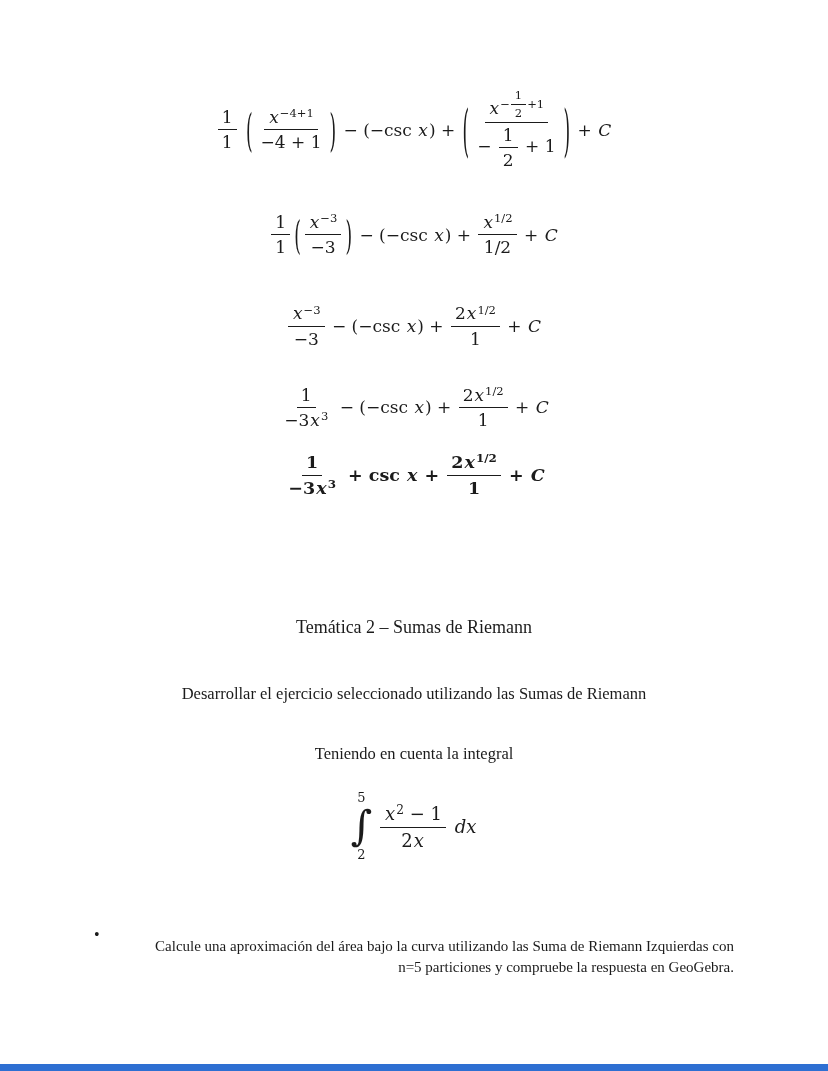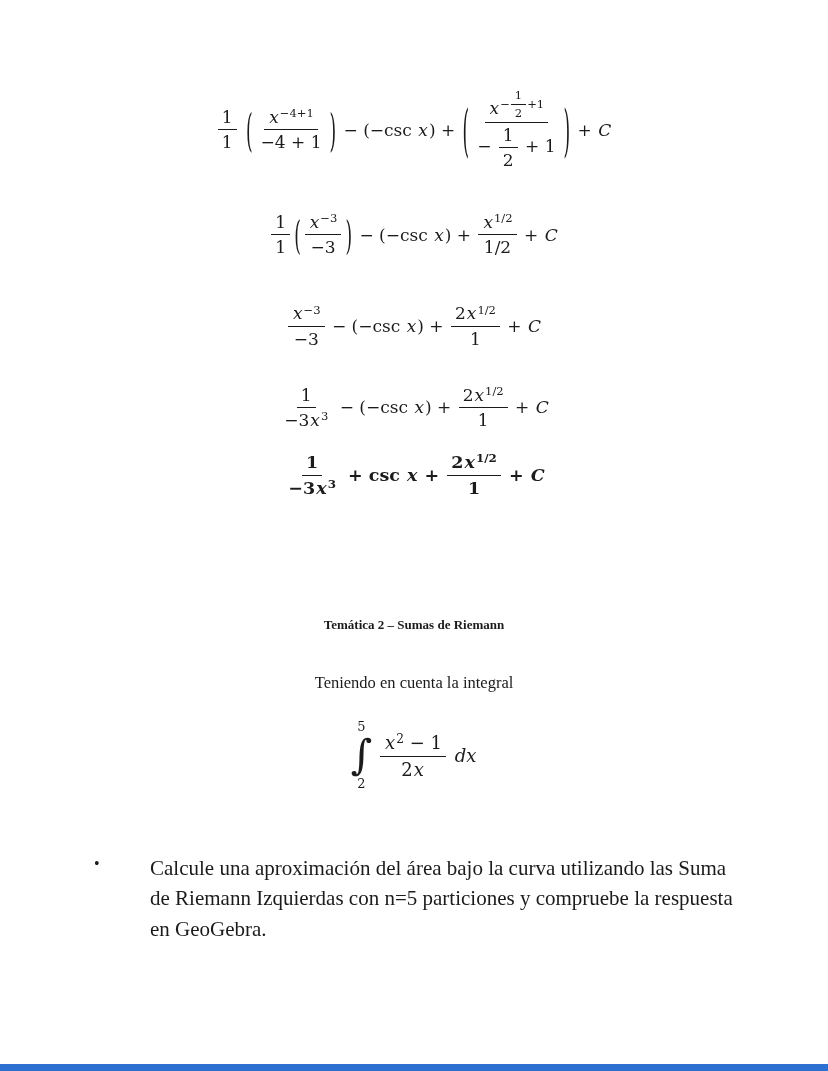--- a/index.html
+++ b/index.html
@@ -44,55 +44,56 @@
 
   
   .eq1 { margin-top:0; }
   .eq2 { margin-top:40px; }
   .eq3 { margin-top:44px; }
   .eq4 { margin-top:34px; }
   .eq5 { margin-top:20px; font-size:17.5px; }
 
   .heading {
     margin-top:118px;
-    font-size:13px; font-weight:bold; text-align:center;
+    font-size:18px; font-weight:normal; text-align:center;
   }
   .para { font-size:16.5px; text-align:center; }
   .para1 { margin-top:46px; }
   .para2 { margin-top:40px;text-align:center; }
   .integral-eq { margin-top:28px; font-size:18px; }
 
   .bullet-row {
     margin-top:62px;
     width:640px;
     display:flex; align-items:flex-start;
   }
   .bullet-marker { width:56px; text-align:left; font-size:16px; padding-top:2px; }
   .bullet-text {
-    flex:1; font-size:21px; line-height:1.45; text-align:left;
+    flex:1; font-size:15px; line-height:1.45; text-align:right;margin-top:12px;
   }
 
   .bottom-bar {
     position:absolute; left:0; bottom:0;
     width:828px; height:7px;
   }
 </style>
 </head>
 <body style="color: rgb(27, 27, 27);">
 
 <div class="page">
 
   <div class="eq eq1"><span class="mfrac"><span class="mnum"><span class="mtext">1</span></span><span class="mden"><span class="mtext">1</span></span></span><span class="mtext"> </span><span class="mrow"><span class="mparen" style="transform: scaleY(2.6);">(</span><span class="mrow"><span class="mfrac"><span class="mnum"><span class="mi">x</span><span class="msup"><span class="mtext">−4+1</span></span></span><span class="mden"><span class="mtext">−4 + 1</span></span></span></span><span class="mparen" style="transform: scaleY(2.6);">)</span></span><span class="mtext"> − (−csc </span><span class="mi">x</span><span class="mtext">) + </span><span class="mrow"><span class="mparen" style="transform: scaleY(3.3);">(</span><span class="mrow"><span class="mfrac"><span class="mnum"><span class="mi">x</span><span class="msup"><span class="mtext">−</span><span class="mfrac"><span class="mnum"><span class="mtext">1</span></span><span class="mden"><span class="mtext">2</span></span></span><span class="mtext">+1</span></span></span><span class="mden"><span class="mtext">− </span><span class="mfrac"><span class="mnum"><span class="mtext">1</span></span><span class="mden"><span class="mtext">2</span></span></span><span class="mtext"> + 1</span></span></span></span><span class="mparen" style="transform: scaleY(3.3);">)</span></span><span class="mtext"> + </span><span class="mi">C</span></div>
   <div class="eq eq2"><span class="mfrac"><span class="mnum"><span class="mtext">1</span></span><span class="mden"><span class="mtext">1</span></span></span><span class="mrow"><span class="mparen" style="transform: scaleY(2.3);">(</span><span class="mrow"><span class="mfrac"><span class="mnum"><span class="mi">x</span><span class="msup"><span class="mtext">−3</span></span></span><span class="mden"><span class="mtext">−3</span></span></span></span><span class="mparen" style="transform: scaleY(2.3);">)</span></span><span class="mtext"> − (−csc </span><span class="mi">x</span><span class="mtext">) + </span><span class="mfrac"><span class="mnum"><span class="mi">x</span><span class="msup"><span class="mtext">1/2</span></span></span><span class="mden"><span class="mtext">1/2</span></span></span><span class="mtext"> + </span><span class="mi">C</span></div>
   <div class="eq eq3"><span class="mfrac"><span class="mnum"><span class="mi">x</span><span class="msup"><span class="mtext">−3</span></span></span><span class="mden"><span class="mtext">−3</span></span></span><span class="mtext"> − (−csc </span><span class="mi">x</span><span class="mtext">) + </span><span class="mfrac"><span class="mnum"><span class="mtext">2</span><span class="mi">x</span><span class="msup"><span class="mtext">1/2</span></span></span><span class="mden"><span class="mtext">1</span></span></span><span class="mtext"> + </span><span class="mi">C</span></div>
   <div class="eq eq4"><span class="mfrac"><span class="mnum"><span class="mtext">1</span></span><span class="mden"><span class="mtext">−3</span><span class="mi">x</span><span class="msup"><span class="mtext">3</span></span></span></span><span class="mtext"> − (−csc </span><span class="mi">x</span><span class="mtext">) + </span><span class="mfrac"><span class="mnum"><span class="mtext">2</span><span class="mi">x</span><span class="msup"><span class="mtext">1/2</span></span></span><span class="mden"><span class="mtext">1</span></span></span><span class="mtext"> + </span><span class="mi">C</span></div>
   <div class="eq eq5 mbold"><span class="mfrac"><span class="mnum"><span class="mtext">1</span></span><span class="mden"><span class="mtext">−3</span><span class="mi">x</span><span class="msup"><span class="mtext">3</span></span></span></span><span class="mtext"> + csc </span><span class="mi">x</span><span class="mtext"> + </span><span class="mfrac"><span class="mnum"><span class="mtext">2</span><span class="mi">x</span><span class="msup"><span class="mtext">1/2</span></span></span><span class="mden"><span class="mtext">1</span></span></span><span class="mtext"> + </span><span class="mi">C</span></div>
 
   <div class="heading">Temática 2 – Sumas de Riemann</div>
 
+  <div class="para para1">Desarrollar el ejercicio seleccionado utilizando las Sumas de Riemann</div>
   <div class="para para2">Teniendo en cuenta la integral</div>
 
   <div class="eq integral-eq"><span class="mint"><span class="mint-top">5</span><span class="mint-sign">∫</span><span class="mint-bot">2</span></span><span class="mfrac"><span class="mnum"><span class="mi">x</span><span class="msup"><span class="mtext">2</span></span><span class="mtext"> − 1</span></span><span class="mden"><span class="mtext">2</span><span class="mi">x</span></span></span><span class="mtext"> </span><span class="mi">dx</span></div>
 
   <div class="bullet-row">
     <div class="bullet-marker">•</div>
     <div class="bullet-text">Calcule una aproximación del área bajo la curva utilizando las Suma de Riemann Izquierdas con n=5 particiones y compruebe la respuesta en GeoGebra.</div>
   </div>
 
 </div>

